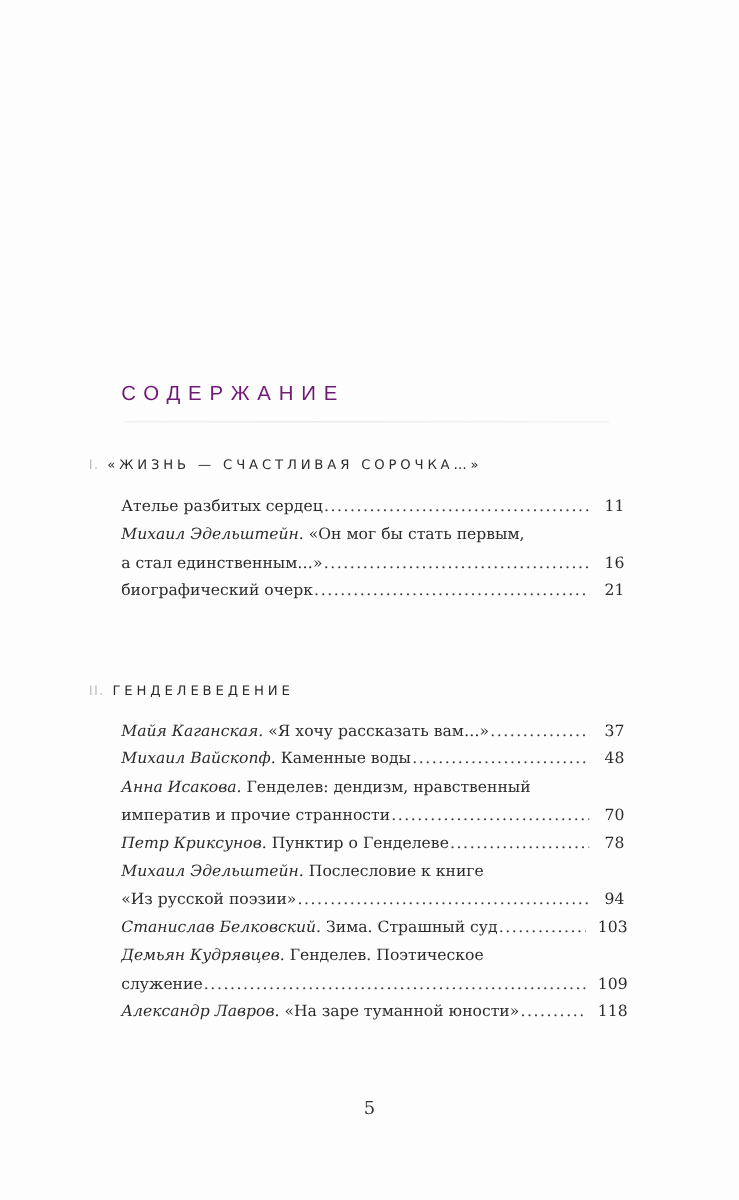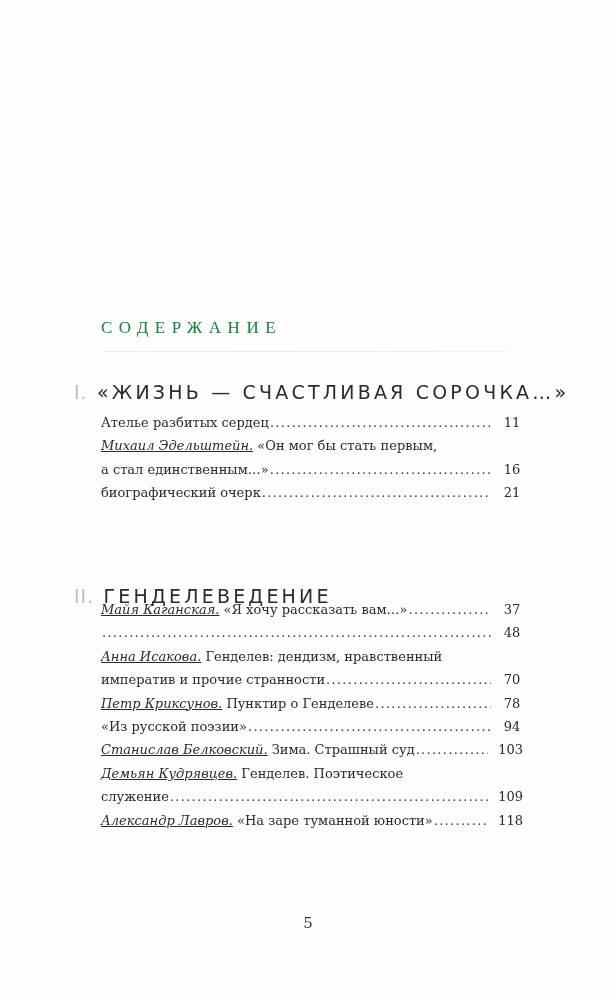--- a/index.html
+++ b/index.html
@@ -6,42 +6,42 @@
     body {
       width: 616px; height: 1000px;
       background: #fdfdfd;
       position: relative;
       overflow: hidden;
       font-family: "DejaVu Serif", "Liberation Serif", serif;
       color: #2a2a2a;
     }
     .page-title {
       position: absolute; left: 101px; top: 318px;
-      font-family: Liberation Serif, serif;
-      font-size: 17px; letter-spacing: 6.5px; color: #15803d;
+      font-family: Liberation Sans, sans-serif;
+      font-size: 17px; letter-spacing: 6.5px; color: #701a75;
     }
     .rule {
       position: absolute; left: 104px; top: 351px; width: 404px; height: 1px;
       background: linear-gradient(to right, #eeeeee, #e6e6e6 40%, #ececec 70%, #f2f2f2);
     }
     .section-head {
       position: absolute; left: 74px;
       font-family: "DejaVu Sans", "Liberation Sans", sans-serif;
-      font-size: 19px; letter-spacing: 3.2px; color: #2b2b2b;
+      font-size: 11px; letter-spacing: 3.2px; color: #2b2b2b;
       white-space: nowrap;
     }
     .section-head .num { color: #bdbdbd; letter-spacing: 1px; }
     .toc { position: absolute; left: 101px; width: 422px; }
     .line {
       height: 23.4px; line-height: 23.4px;
       font-size: 13px; white-space: nowrap;
       display: flex; align-items: baseline;
     }
     .line .txt { flex: 0 0 auto; }
-    .line .author { font-style: italic; text-decoration: underline; }
+    .line .author { font-style: italic; }
     .line .dots {
       flex: 1 1 auto; overflow: hidden; margin: 0 10px 0 1px;
       letter-spacing: 1.3px; color: #3a3a3a;
     }
     .line .dots::before {
       content: "....................................................................................................................................................";
     }
     .line .pg { flex: 0 0 auto; text-align: center; min-width: 22px; }
     .page-number {
       position: absolute; left: 0; width: 616px; top: 914px;
@@ -72,46 +72,50 @@
     <span class="dots"></span>
     <span class="pg">16</span>
   </div>
   <div class="line">
     <span class="txt">биографический очерк</span>
     <span class="dots"></span>
     <span class="pg">21</span>
   </div>
 </div>
 
-<div class="section-head" style="top:569px;margin-top:16px;">
+<div class="section-head" style="top:569px;">
   <span class="num">II.</span>
   <span>ГЕНДЕЛЕВЕДЕНИЕ</span>
 </div>
 <div class="toc" style="top:598px;">
   <div class="line">
     <span class="txt"><span class="author">Майя Каганская.</span><span> «Я хочу рассказать вам…»</span></span>
     <span class="dots"></span>
     <span class="pg">37</span>
   </div>
   <div class="line">
+    <span class="txt"><span class="author">Михаил Вайскопф.</span><span> Каменные воды</span></span>
     <span class="dots"></span>
     <span class="pg">48</span>
   </div>
   <div class="line">
     <span class="txt"><span class="author">Анна Исакова.</span><span> Генделев: дендизм, нравственный</span></span>
   </div>
   <div class="line">
     <span class="txt">императив и прочие странности</span>
     <span class="dots"></span>
     <span class="pg">70</span>
   </div>
   <div class="line">
     <span class="txt"><span class="author">Петр Криксунов.</span><span> Пунктир о Генделеве</span></span>
     <span class="dots"></span>
     <span class="pg">78</span>
+  </div>
+  <div class="line">
+    <span class="txt"><span class="author">Михаил Эдельштейн.</span><span> Послесловие к книге</span></span>
   </div>
   <div class="line">
     <span class="txt">«Из русской поэзии»</span>
     <span class="dots"></span>
     <span class="pg">94</span>
   </div>
   <div class="line">
     <span class="txt"><span class="author">Станислав Белковский.</span><span> Зима. Страшный суд</span></span>
     <span class="dots"></span>
     <span class="pg">103</span>

